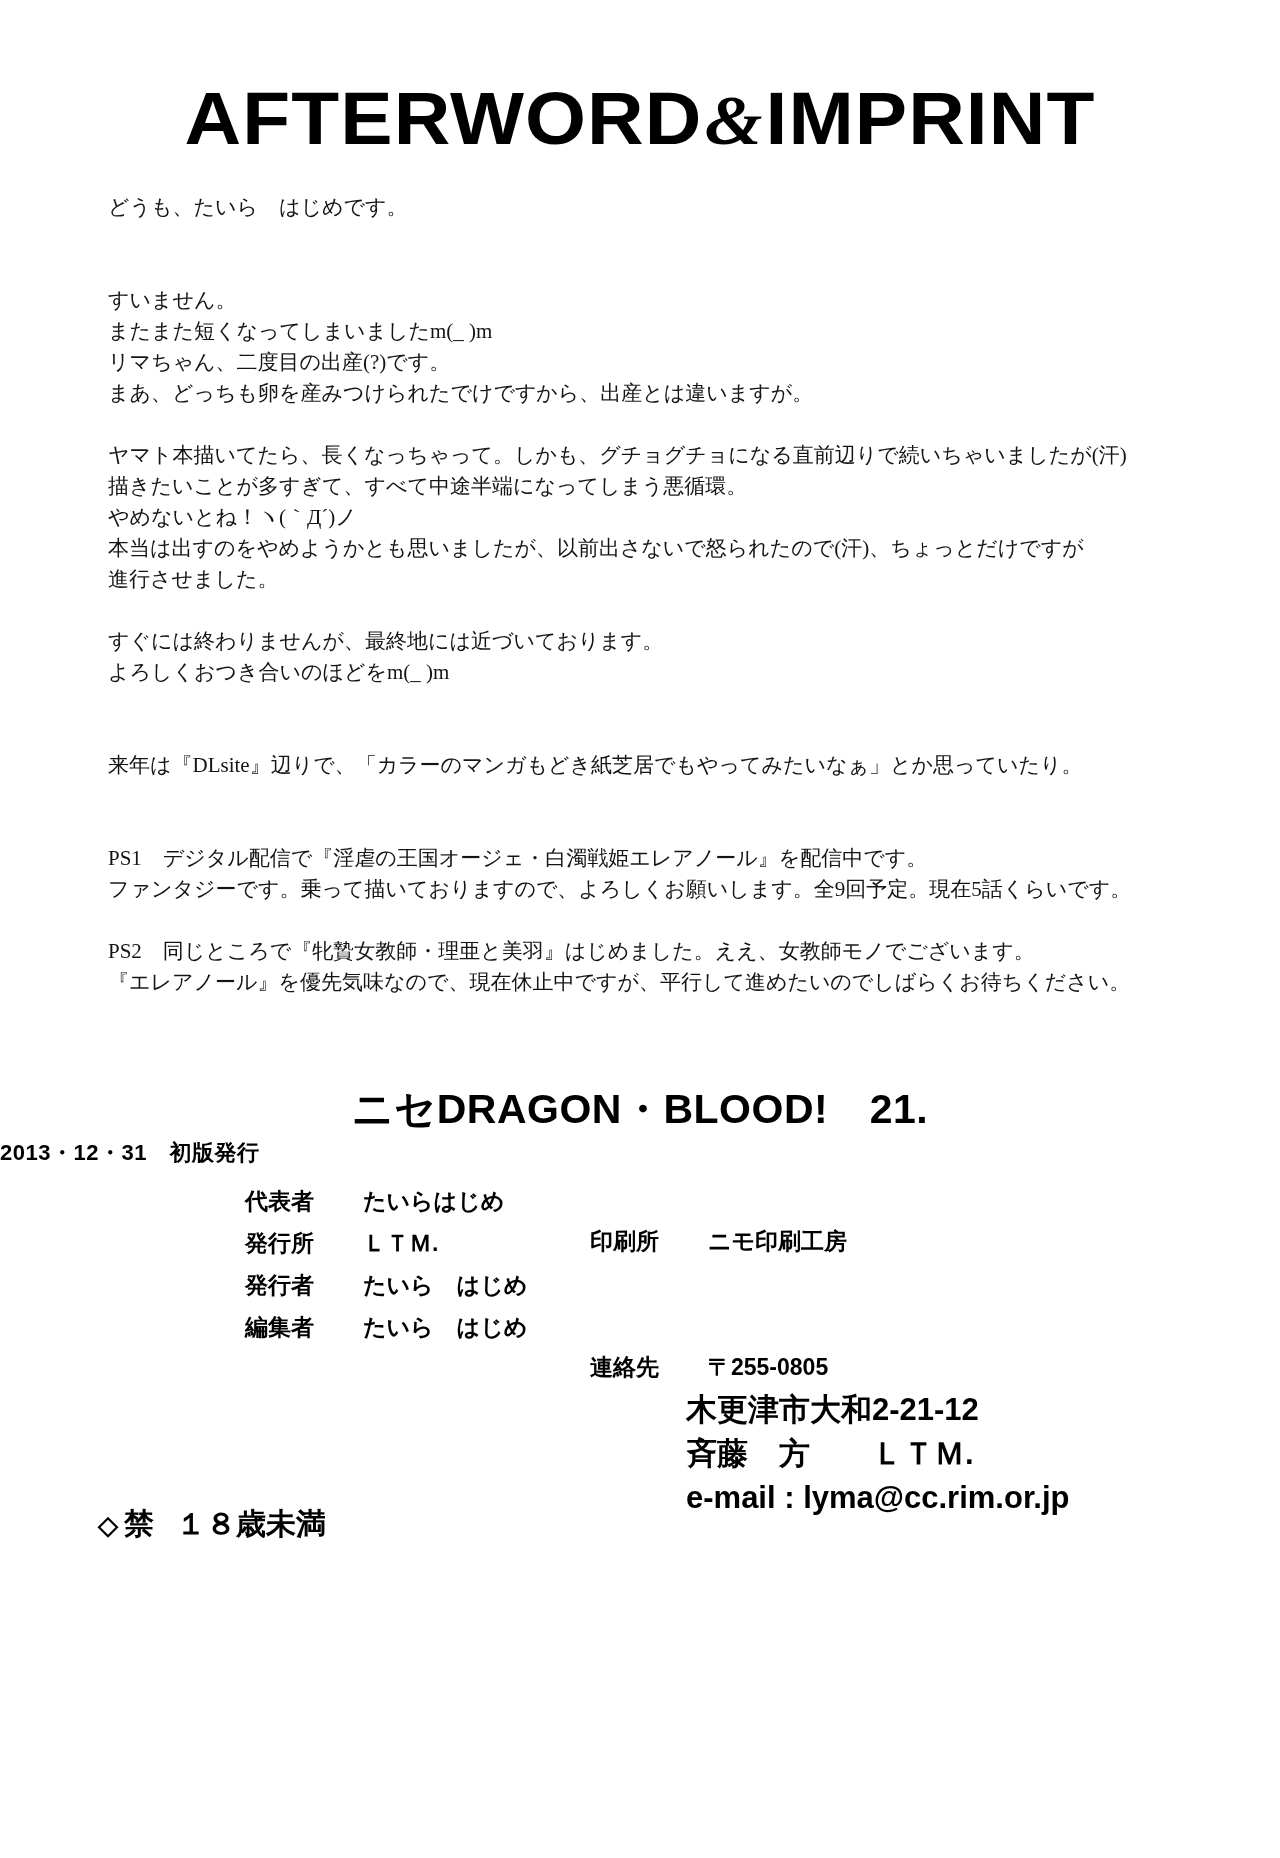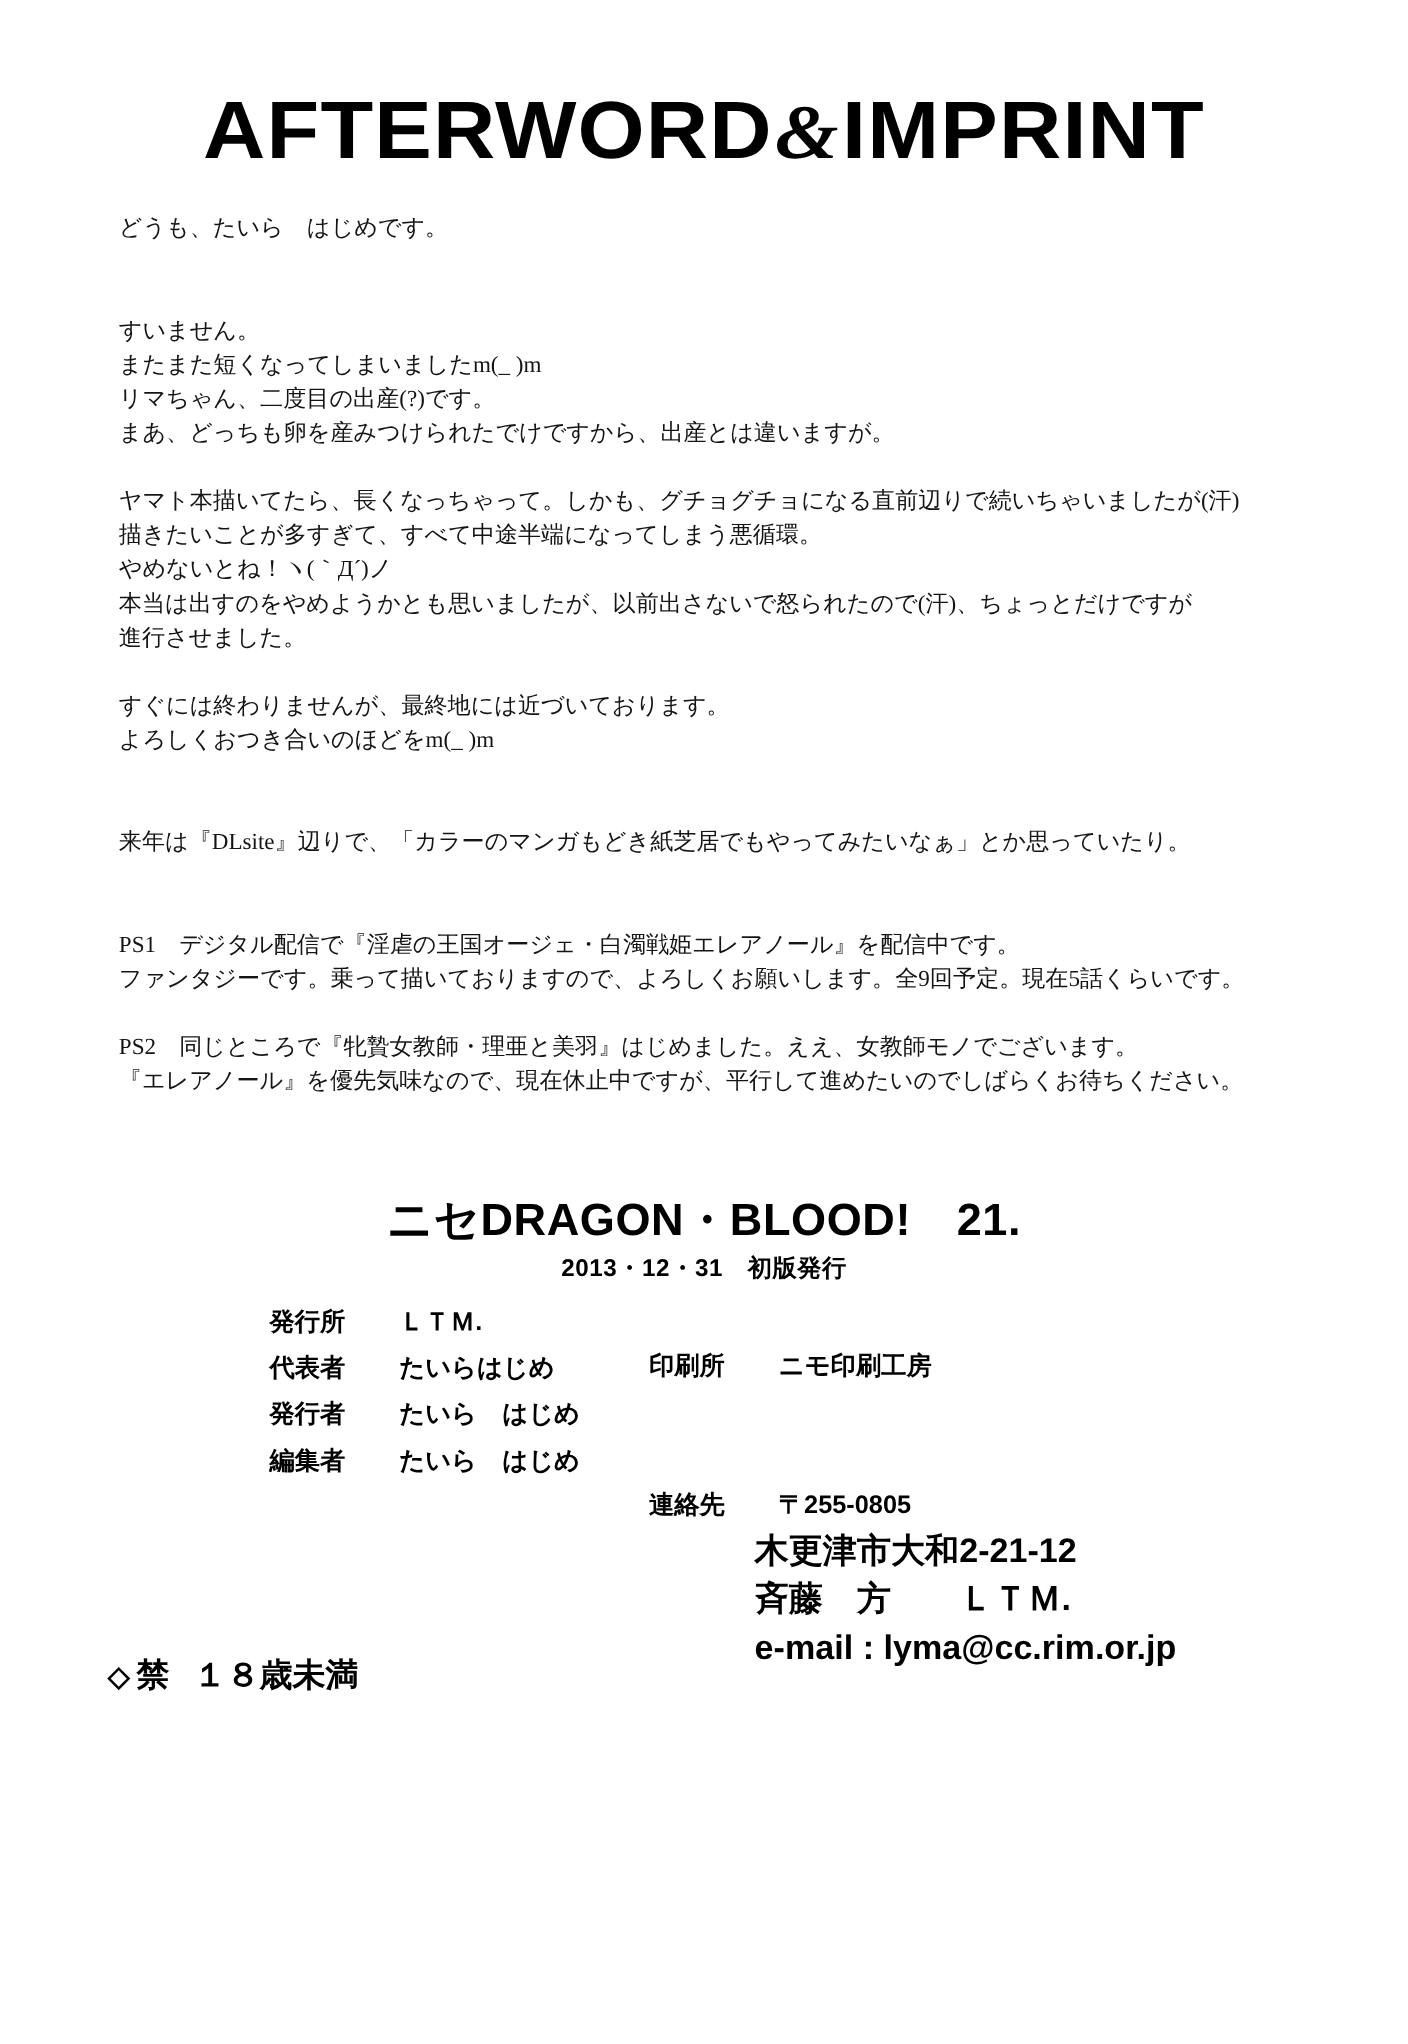--- a/index.html
+++ b/index.html
@@ -73,21 +73,20 @@
     font-weight: 700;
     font-size: 41px;
     letter-spacing: 0.5px;
     color: #000;
   }
   .colophon-date {
     position: absolute;
     top: 1138px;
     left: 0;
     width: 100%;
-    text-align: center;
     font-family: "Liberation Sans", sans-serif;
     font-weight: 700;
     font-size: 22px;
     letter-spacing: 0.5px;
     color: #000;
   }
 
   .imprint {
     position: absolute;
     top: 1180px;
@@ -185,26 +184,26 @@
 『エレアノール』を優先気味なので、現在休止中ですが、平行して進めたいのでしばらくお待ちください。</p>
     <div class="gap-md"></div>
   </div>
 
   <div class="colophon-title">ニセDRAGON・BLOOD!　21.</div>
   <div class="colophon-date">2013・12・31　初版発行</div>
 
   <div class="imprint">
     <div class="col-left">
       <div class="imprint-row">
+        <span class="lbl">代表者</span>
+        <span class="val">たいらはじめ</span>
+      </div>
+      <div class="imprint-row">
         <span class="lbl">発行所</span>
         <span class="val">ＬＴＭ.</span>
-      </div>
-      <div class="imprint-row">
-        <span class="lbl">代表者</span>
-        <span class="val">たいらはじめ</span>
       </div>
       <div class="imprint-row">
         <span class="lbl">発行者</span>
         <span class="val">たいら　はじめ</span>
       </div>
       <div class="imprint-row">
         <span class="lbl">編集者</span>
         <span class="val">たいら　はじめ</span>
       </div>
     </div>

